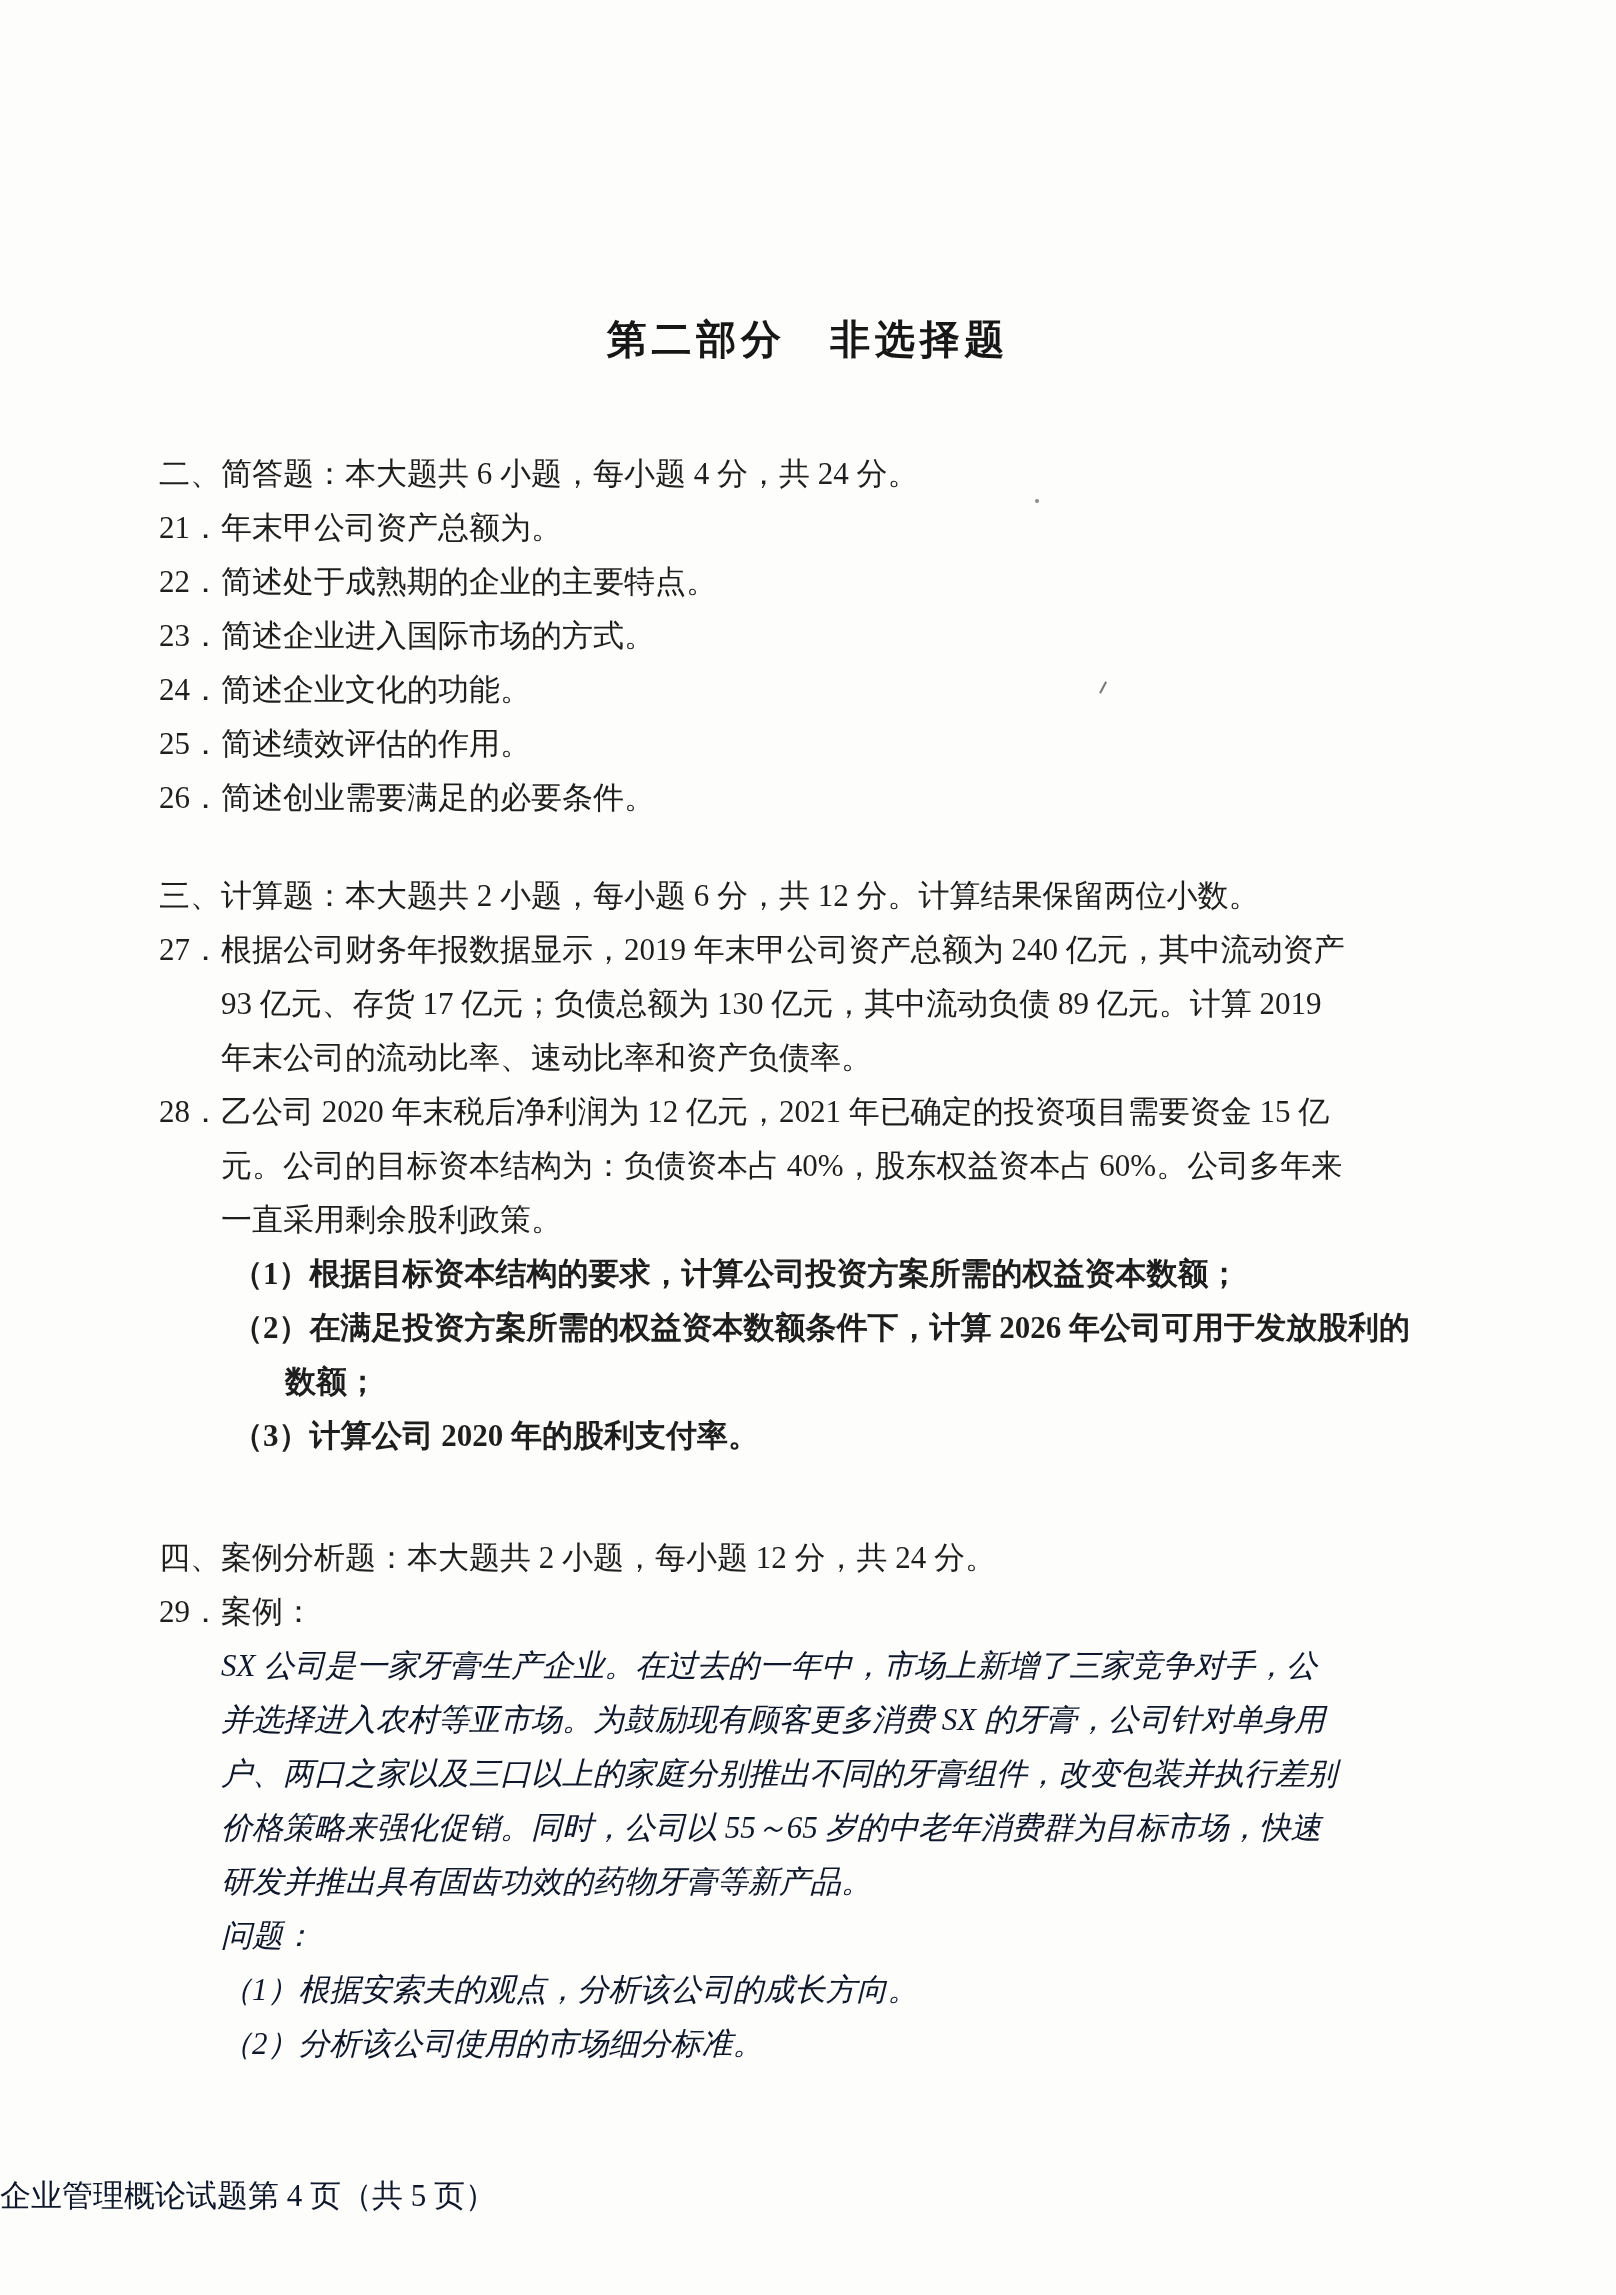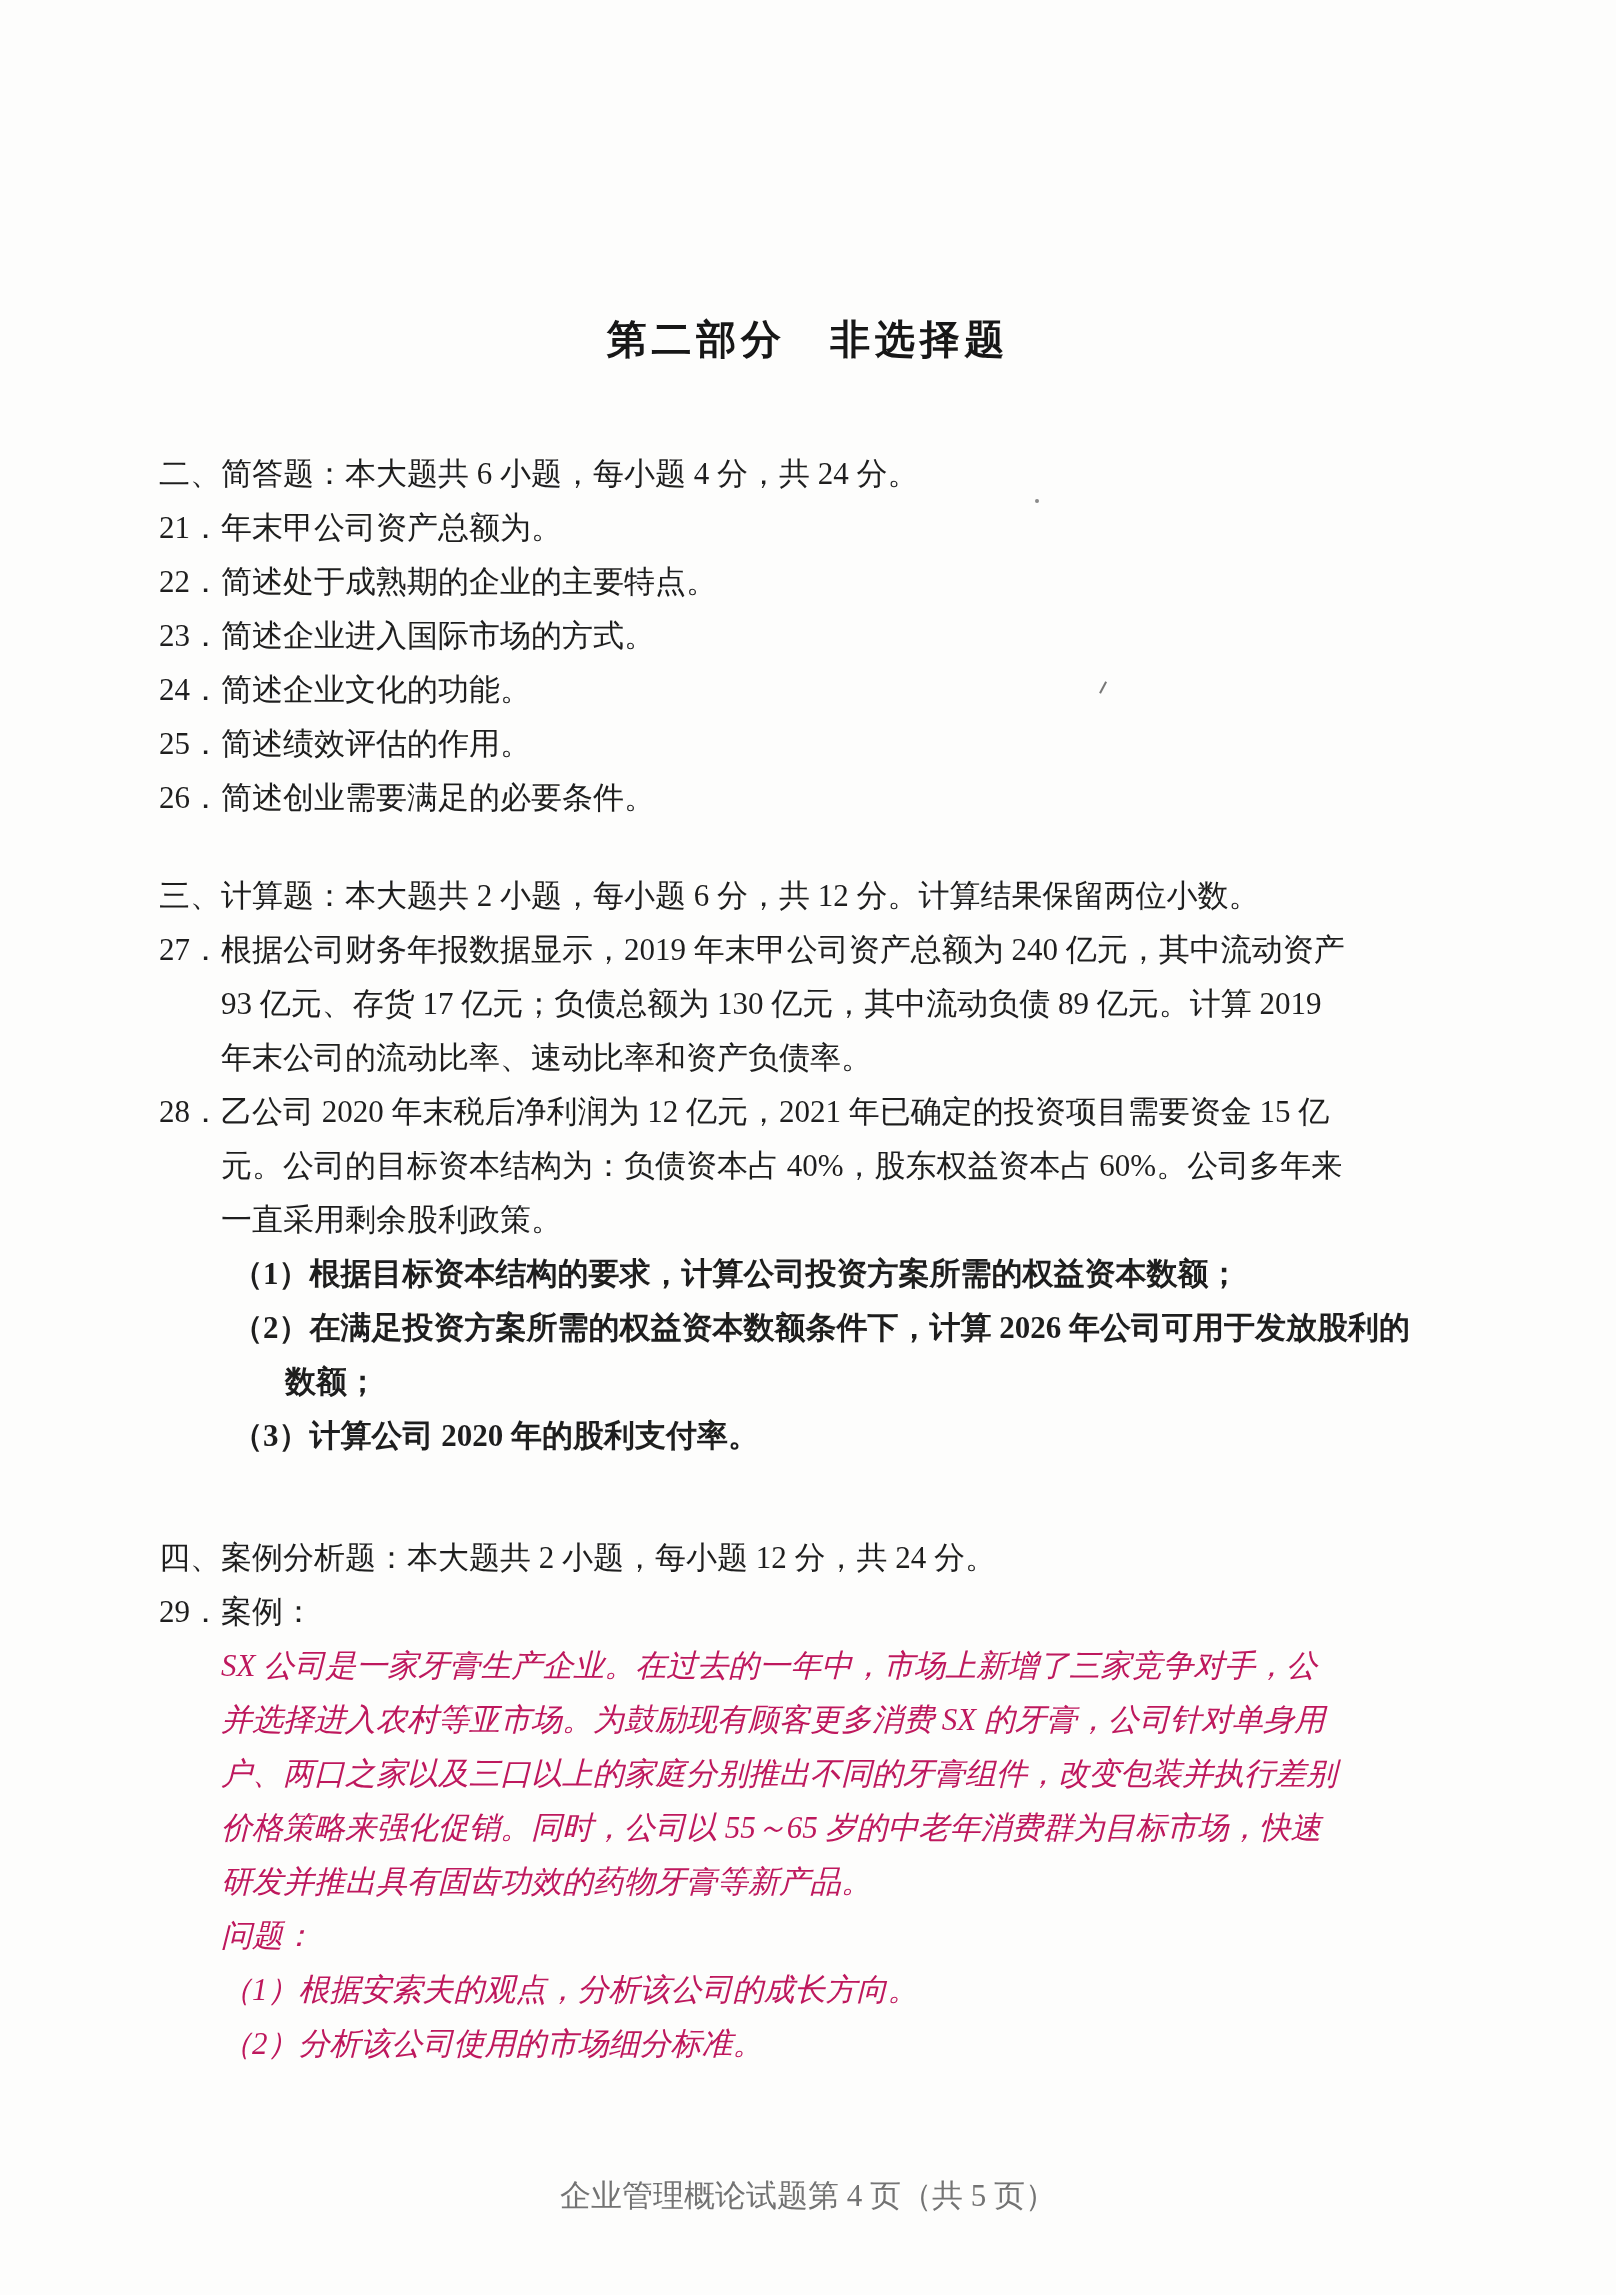--- a/index.html
+++ b/index.html
@@ -42,31 +42,31 @@
   }
   .qnum {
     flex: 0 0 62px;
     line-height: 54px;
   }
   .qbody { flex: 1 1 auto; }
   .sub { padding-left: 11px; font-weight: bold; }
   .sub-cont { padding-left: 64px; }
   .case-text {
     font-style: italic;
-    color: #be185d;
+    color: #0f172a;
   }
   .footer {
     position: absolute;
     top: 2177px;
     left: 0;
     width: 100%;
-    text-align: center;
+    text-align: left;
     font-size: 31px;
     line-height: 37px;
-    color: #737373;
+    color: #0f172a;
   }
   .artifact-dot {
     position: absolute;
     left: 1035px;
     top: 499px;
     width: 3.9px;
     height: 3.9px;
     border-radius: 50%;
     background: #5a5a5a;
     opacity: 0.7;

